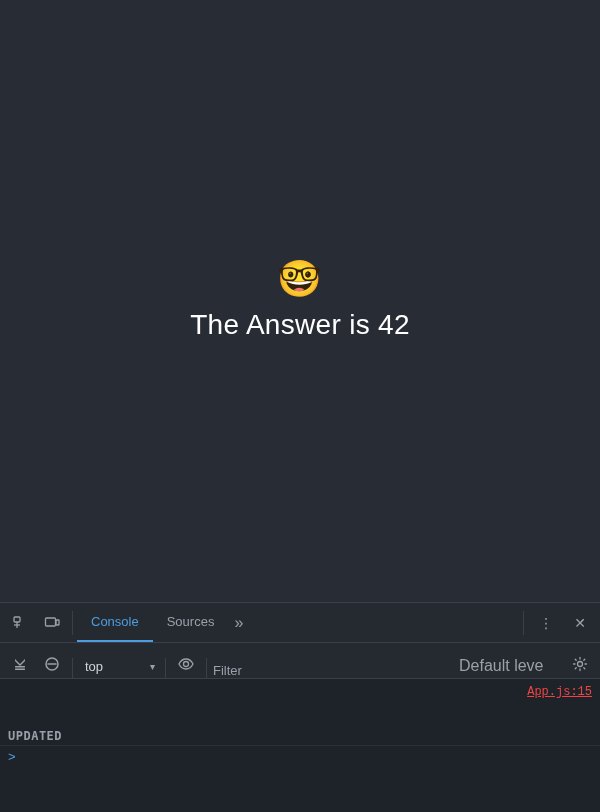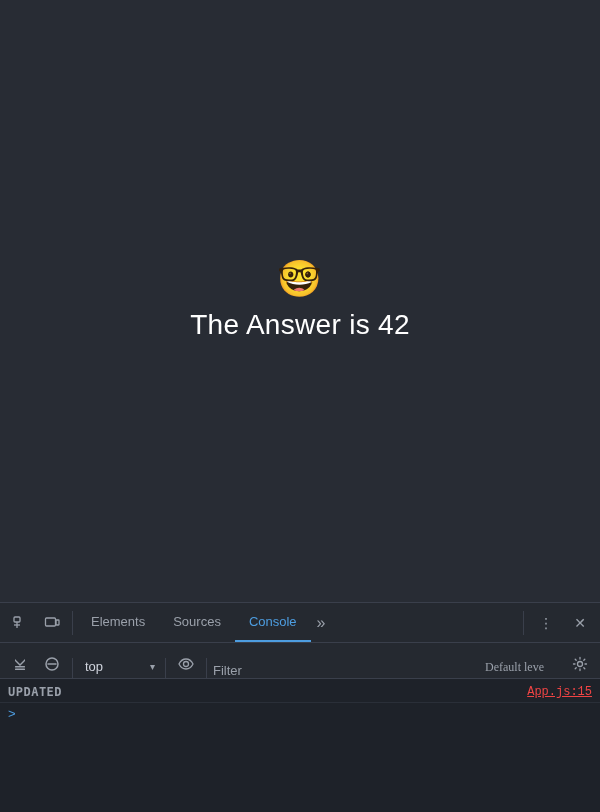--- a/index.html
+++ b/index.html
@@ -218,25 +218,24 @@
       display: flex;
       align-items: center;
     }
 
     .level-select {
       appearance: none;
       -webkit-appearance: none;
       background-color: transparent;
       border: none;
       color: #9aa0aa;
-      font-size: 12px;
+      font-size: 16px;
       padding: 4px 18px 4px 4px;
       cursor: pointer;
       outline: none;
-      font-family: Liberation Serif, serif;
     }
 
     .level-select option {
       background-color: #252930;
       color: #d0d4dd;
     }
 
     .gear-btn {
       width: 28px;
       height: 28px;
@@ -268,20 +267,21 @@
     .console-row-content {
       flex: 1;
       display: flex;
       align-items: center;
     }
 
     .console-message {
       color: #d0d4dd;
       font-size: 12px;
       font-family: 'Courier New', monospace;
+      margin-top: 44px;
     }
 
     .console-message.updated {
       color: #9aa0aa;
       font-size: 12px;
       font-family: monospace;
       font-weight: 600;
       letter-spacing: 0.5px;
     }
 
@@ -331,23 +331,22 @@
     <button class="devtools-icon-btn">
       <svg width="16" height="16" viewBox="0 0 16 16" fill="none" xmlns="http://www.w3.org/2000/svg">
         <rect x="1.5" y="3" width="10" height="8" rx="1" stroke="#9aa0aa" stroke-width="1.3"></rect>
         <rect x="12" y="5" width="3" height="5" rx="0.5" stroke="#9aa0aa" stroke-width="1.3"></rect>
       </svg>
     </button>
 
     <div class="devtools-divider"></div>
 
     <div class="devtools-tabs">
-      <div class="devtools-tab">Elements</div>
+      <div class="devtools-tab active">Console</div>
       <div class="devtools-tab">Sources</div>
-      <div class="devtools-tab active">Console</div>
       <div class="devtools-more">»</div>
     </div>
 
     <div class="devtools-right-icons">
       <div class="devtools-divider"></div>
       <button class="devtools-icon-btn">
         <span>⋮</span>
       </button>
       <button class="devtools-icon-btn">
         <span style="font-size:14px; color:#9aa0aa;">✕</span>

